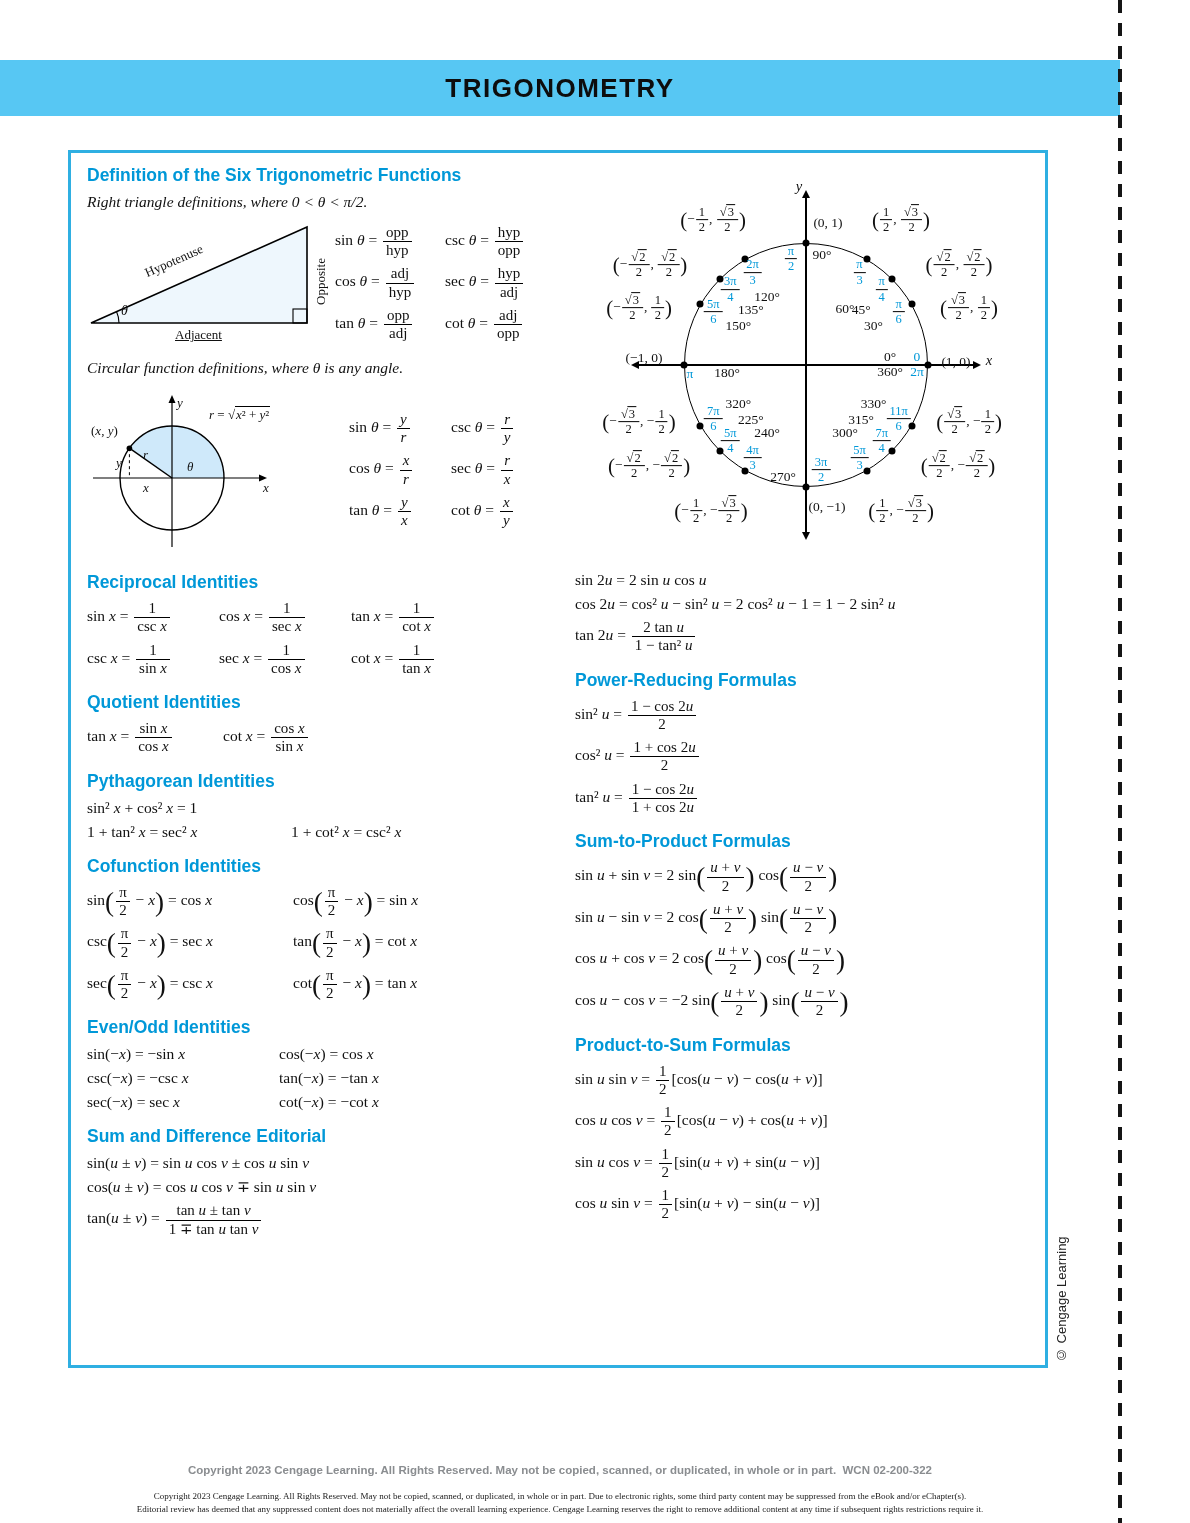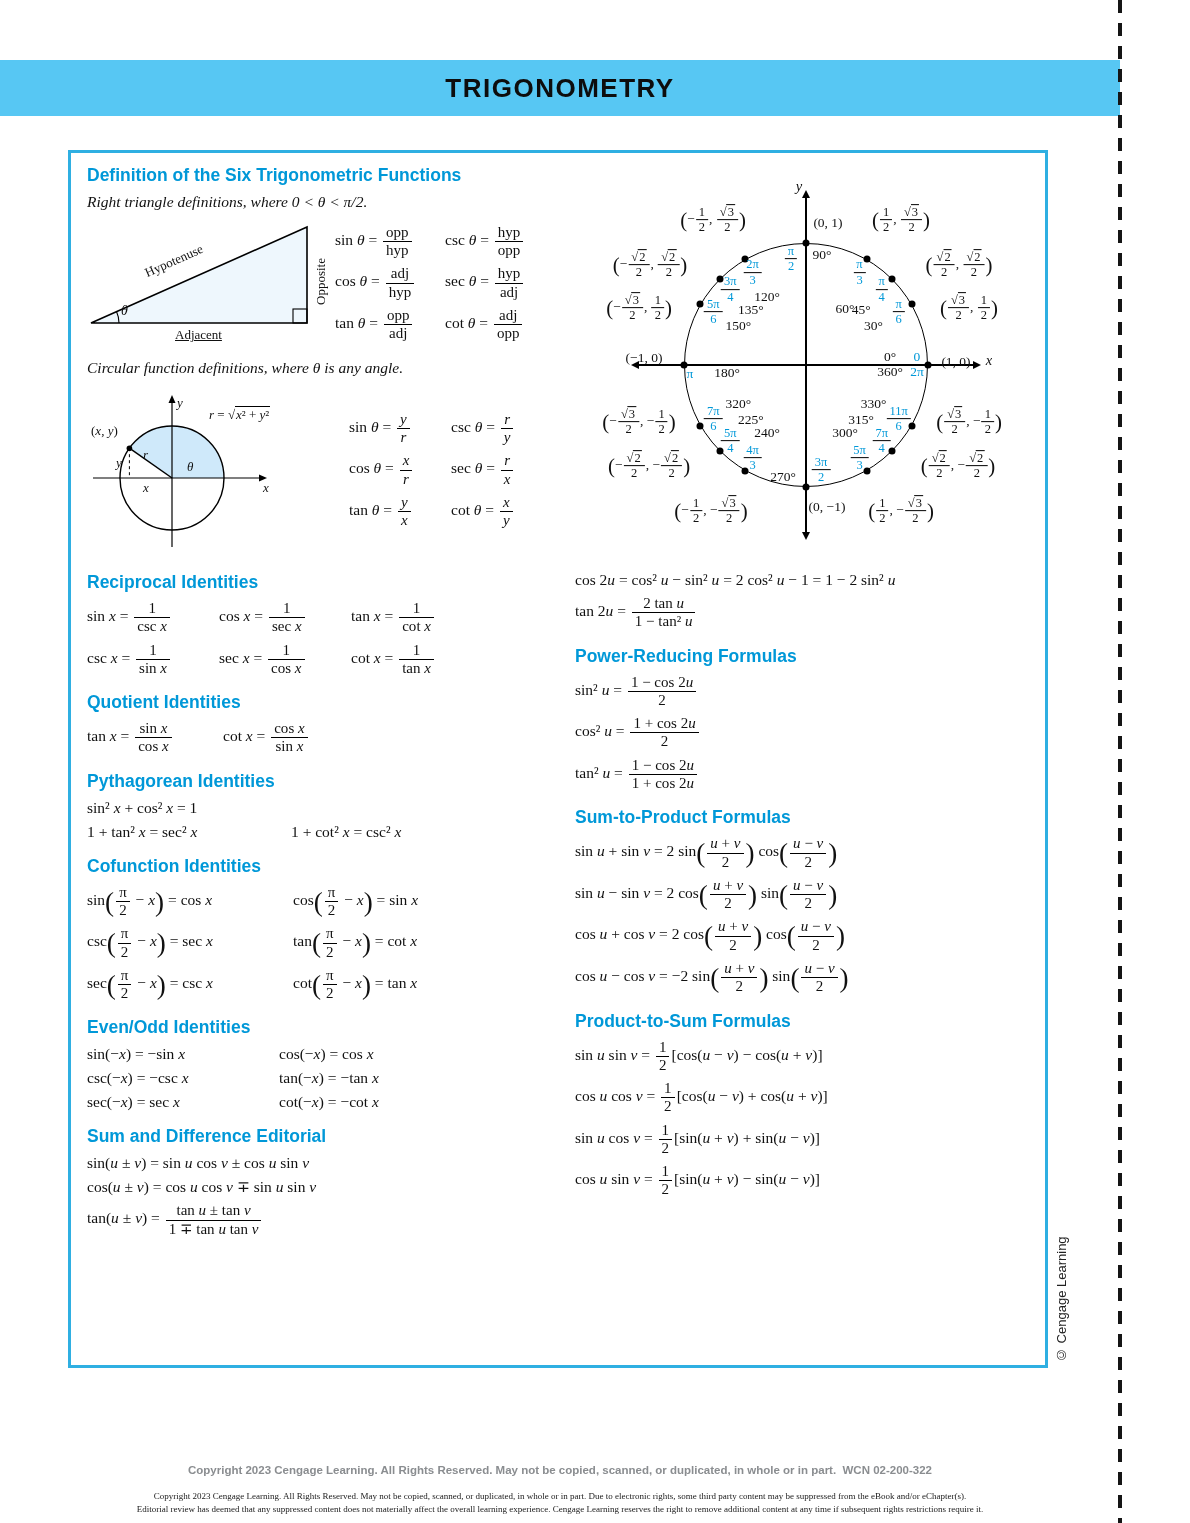--- a/index.html
+++ b/index.html
@@ -536,20 +536,23 @@
               <span class="de">2</span>
             </span>, −<span class="fr">
               <span class="nu">1</span>
               <span class="de">2</span>
             </span><span class="bp">)</span></div>
         </div>
 
       <section data-name="section-double">
         <div data-name="formula-rows">
             <div class="row" data-name="formula-row">
+              <div class="cell" data-name="formula">sin 2<i>u</i> = 2 sin <i>u</i> cos <i>u</i></div>
+            </div>
+            <div class="row" data-name="formula-row">
               <div class="cell" data-name="formula">cos 2<i>u</i> = cos² <i>u</i> − sin² <i>u</i> = 2 cos² <i>u</i> − 1 = 1 − 2 sin² <i>u</i></div>
             </div>
             <div class="row" data-name="formula-row">
               <div class="cell" data-name="formula">tan 2<i>u</i> = <span class="fr">
                   <span class="nu">2 tan <i>u</i></span>
                   <span class="de">1 − tan² <i>u</i></span>
                 </span></div>
             </div>
           </div>
       </section>

